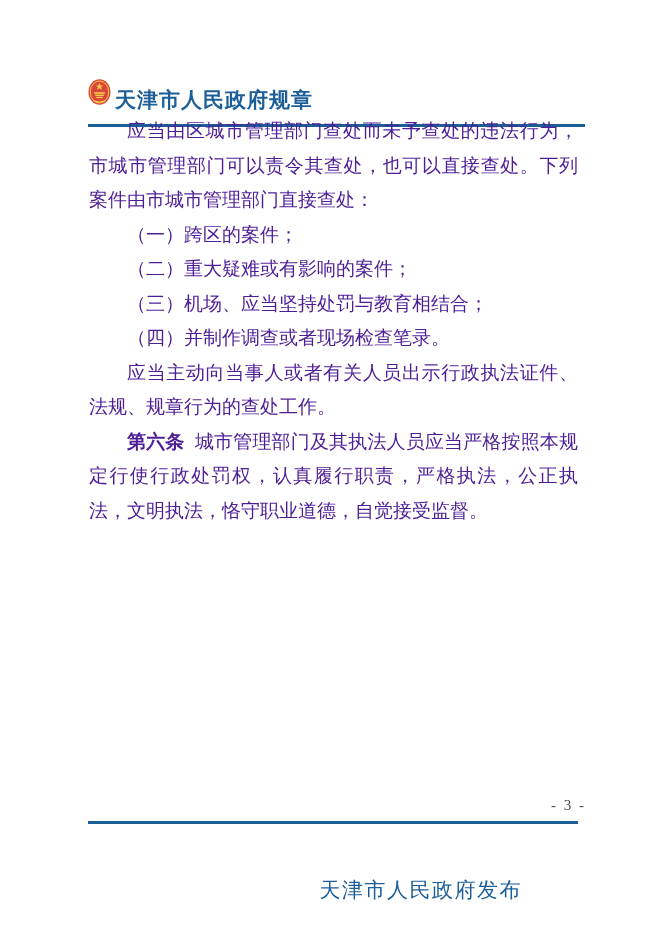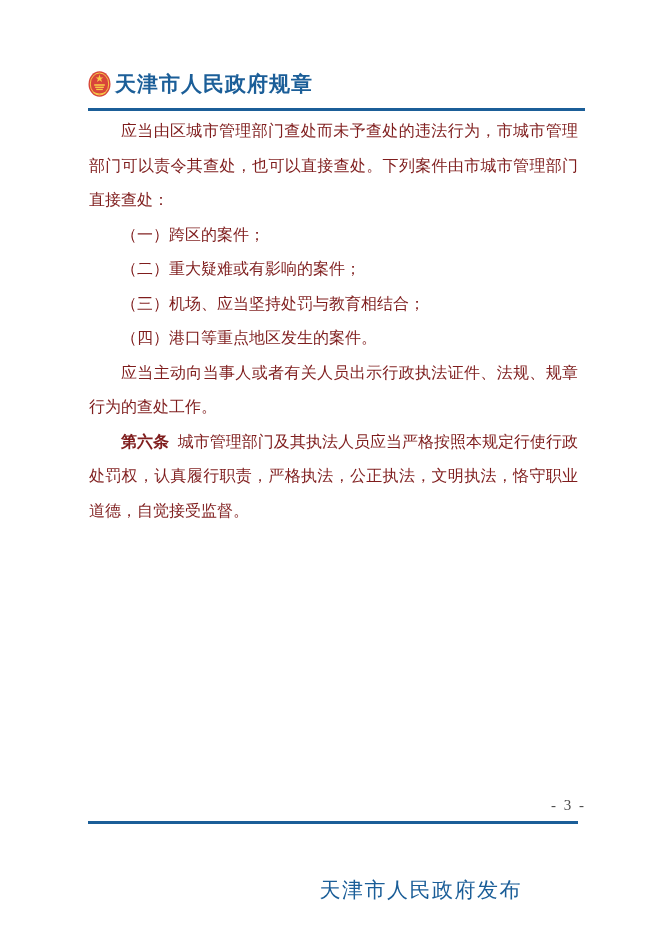--- a/index.html
+++ b/index.html
@@ -20,28 +20,29 @@
   }
   .header-inner { display:flex; align-items:center; gap:4px; }
   .emblem { width:23px; height:26px; flex:0 0 auto; }
   .header-title {
     font-family:"Liberation Sans", sans-serif;
     font-weight:bold;
     font-size:21px;
     color:var(--accent,#1b5e98);
     letter-spacing:1px;
     white-space:nowrap;
+    margin-top:16px;
   }
   
   .doc-body {
     position:absolute;
     left:89px; top:114px; width:489px;
-    font-size:16px;
+    font-size:19px;
     line-height:34.5px;
-    color:#7f1d1d;
+    color:#4c1d95;
     text-align:justify;
   }
   .para { margin:0; text-indent:2em; }
   .lead { font-family:"Liberation Sans", sans-serif; font-weight:bold; margin-right:0.55em; }
   
   .page-number {
     position:absolute;
     top:797px; right:76px;
     font-size:15px;
     color:#4a4a4a;
@@ -82,21 +83,21 @@
       </svg>
       <span class="header-title">天津市人民政府规章</span>
     </div>
   </div>
 
   <div class="doc-body">
       <p class="para">应当由区城市管理部门查处而未予查处的违法行为，市城市管理部门可以责令其查处，也可以直接查处。下列案件由市城市管理部门直接查处：</p>
       <p class="para">（一）跨区的案件；</p>
       <p class="para">（二）重大疑难或有影响的案件；</p>
       <p class="para">（三）机场、应当坚持处罚与教育相结合；</p>
-      <p class="para">（四）港口等重点地区发生的案件。</p>
+      <p class="para">（四）并制作调查或者现场检查笔录。</p>
       <p class="para">应当主动向当事人或者有关人员出示行政执法证件、法规、规章行为的查处工作。</p>
       <p class="para"><span class="lead">第六条</span>城市管理部门及其执法人员应当严格按照本规定行使行政处罚权，认真履行职责，严格执法，公正执法，文明执法，恪守职业道德，自觉接受监督。</p>
     </div>
 
   <div class="page-number">- 3 -</div>
 
   <div class="footer-rule"></div>
 
   <div class="publisher">天津市人民政府发布</div>
 

